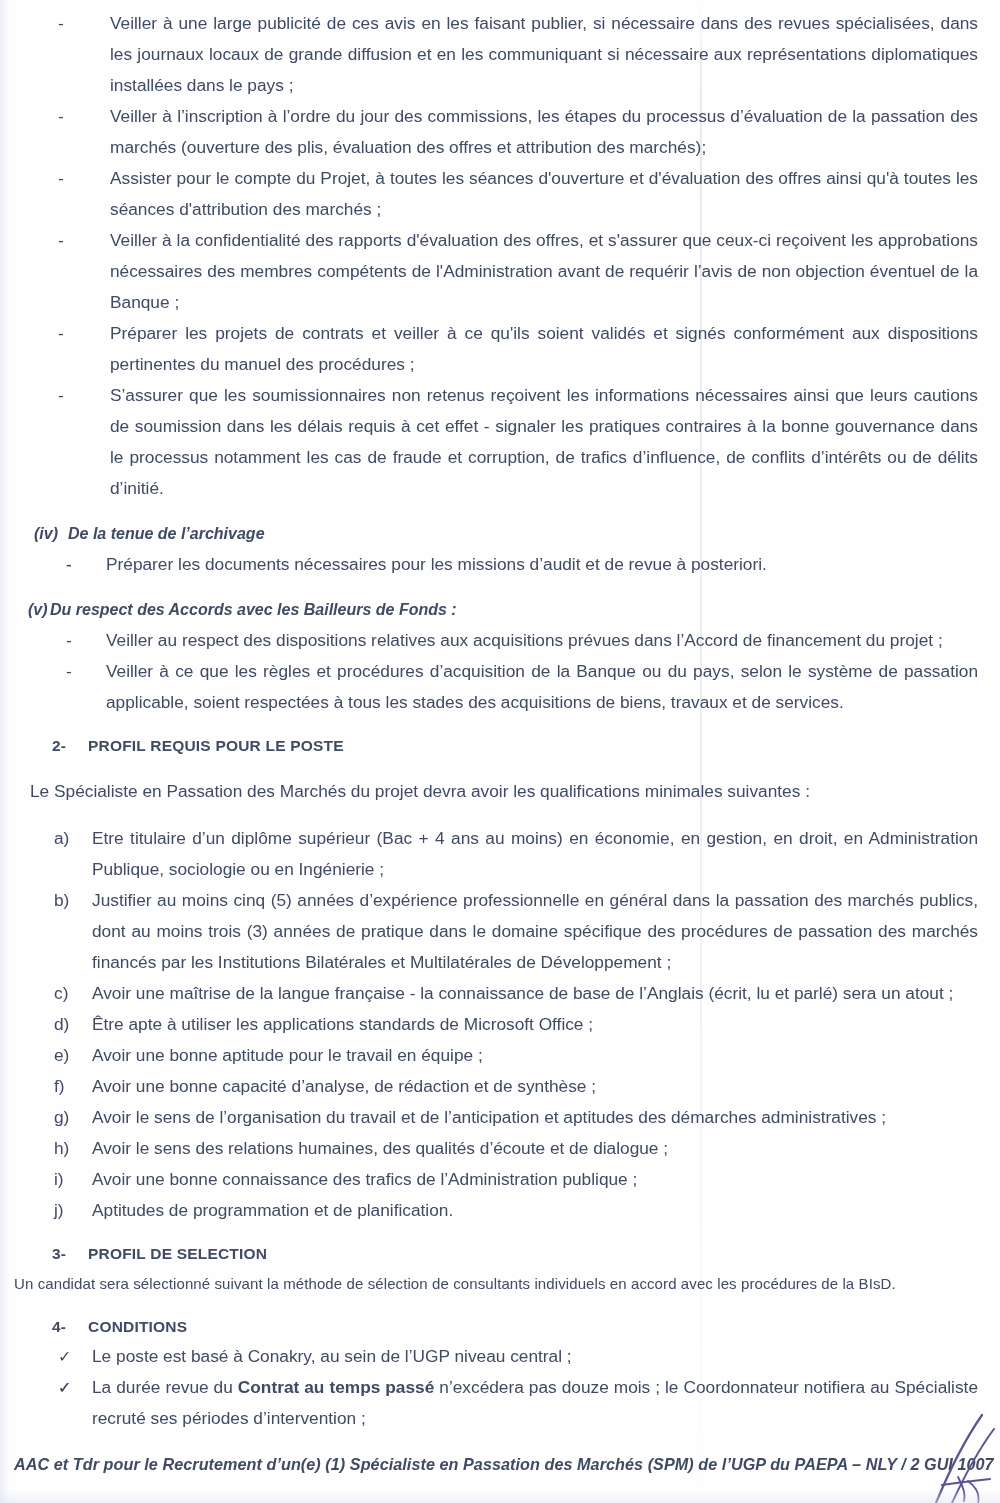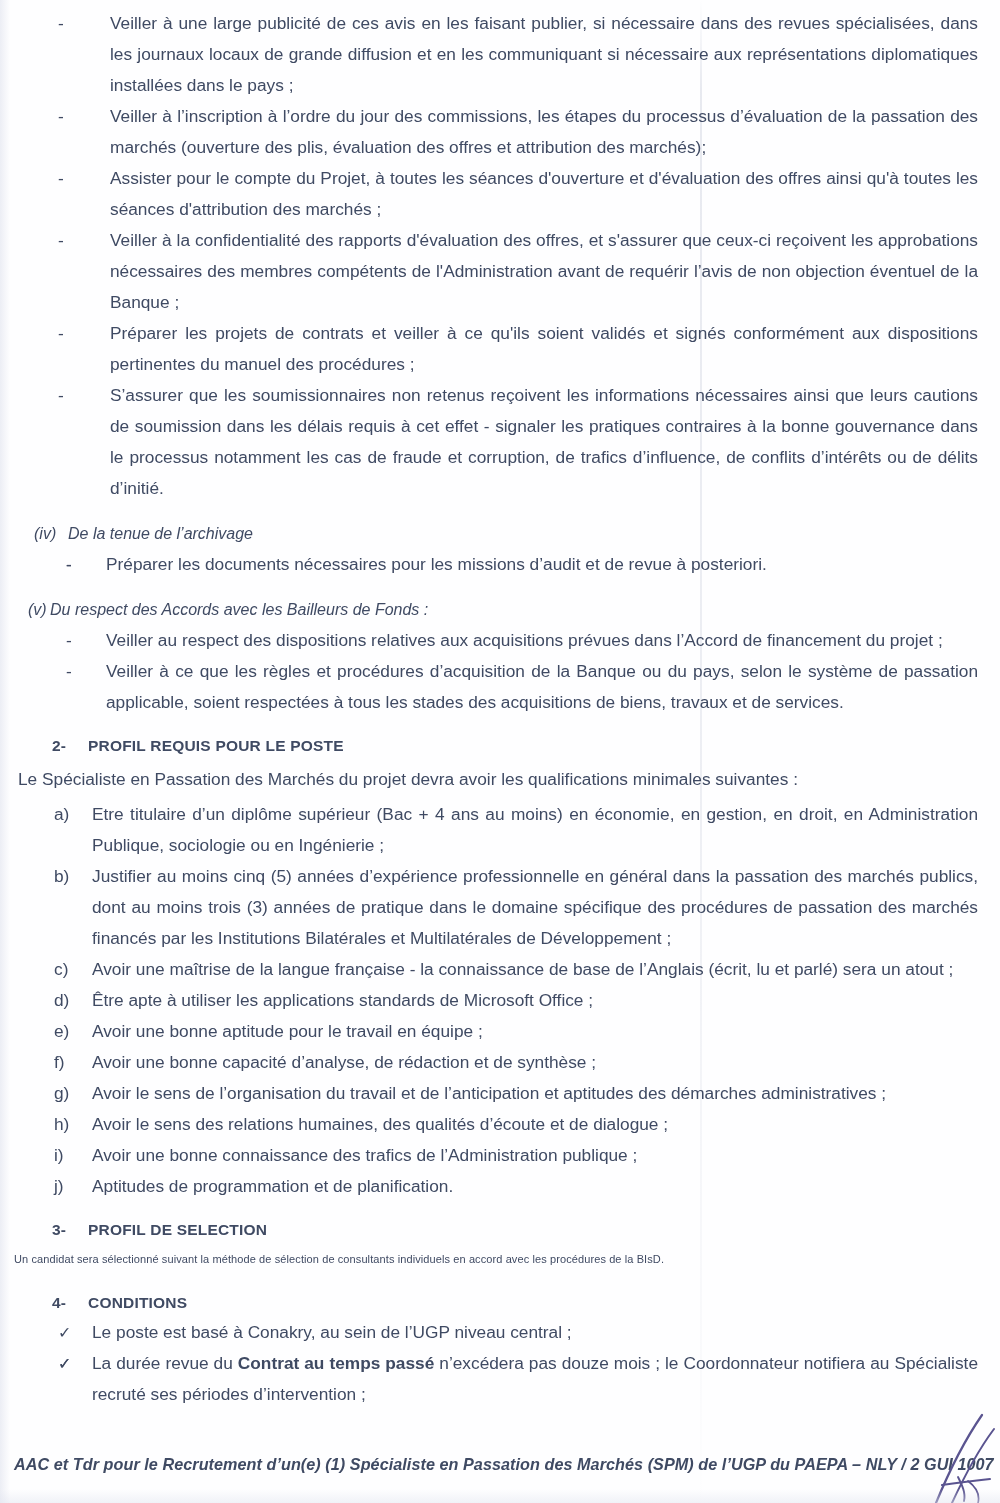--- a/index.html
+++ b/index.html
@@ -43,21 +43,21 @@
 
   .page {
     position: relative;
     padding: 8px 22px 0 14px;
     box-sizing: border-box;
     width: 1000px;
   }
 
   
   .para {
-    font-size: 11px;
+    font-size: 15px;
     line-height: 31px;
     text-align: justify;
     margin: 0;
     letter-spacing: .1px;
   }
 
   
   ul.dash, ul.check {
     list-style: none;
     margin: 0;
@@ -80,21 +80,21 @@
   }
   
   ul.dash.narrow > li { padding-left: 92px; }
   ul.dash.narrow > li > .dash-mark { left: 52px; }
 
   
   .roman-head {
     display: flex;
     align-items: flex-start;
     font-style: italic;
-    font-weight: normal;
+    font-weight: bold;
     font-size: 16px;
     line-height: 31px;
     margin-top: 14px;
   }
   .roman-head .rn {
     width: 54px;
     flex: 0 0 auto;
     padding-left: 20px;
     box-sizing: border-box;
   }
@@ -152,21 +152,21 @@
     left: 44px;
     top: 0;
     font-size: 16px;
     line-height: 31px;
   }
 
   .intro-line {
     font-size: 17.3px;
     line-height: 31px;
     text-align: justify;
-    margin: 4px;
+    margin: 16px;
   }
 
   b, .bold { font-weight: bold; }
 
   
   .footer {
     position: absolute;
     left: 14px;
     right: 14px;
     top: 1452px;

